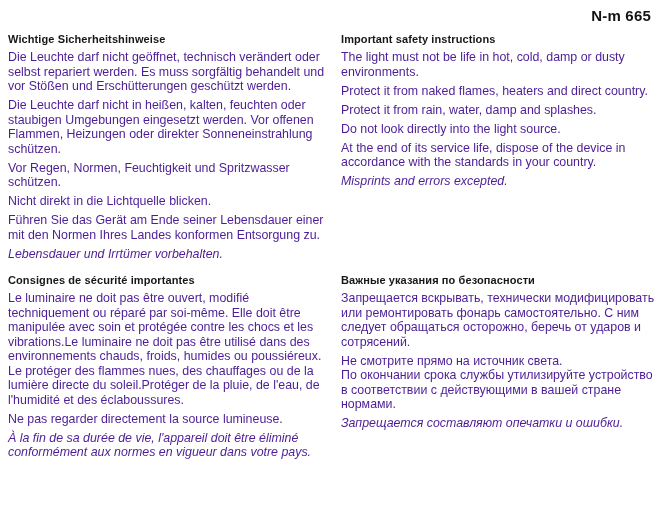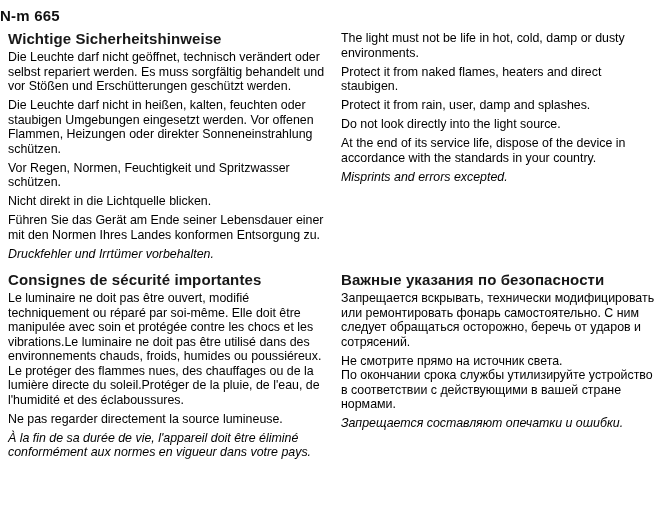--- a/index.html
+++ b/index.html
@@ -7,46 +7,47 @@
     padding: 0;
     background: #ffffff;
   }
   body {
     width: 662px;
     height: 516px;
     overflow: hidden;
     font-family: "Liberation Sans", "DejaVu Sans", sans-serif;
   }
   .model-number {
+    text-align: right;
     padding: 8px 11px 0 0;
     font-size: 15px;
     font-weight: 700;
     letter-spacing: 0.2px;
     color: #121212;
     line-height: 16px;
   }
   .grid {
     display: grid;
     grid-template-columns: 324px 1fr;
     column-gap: 9px;
     row-gap: 11px;
     margin: 7px 6px 0 8px;
   }
   section h2 {
-    font-size: 15px;
+    font-size: 11px;
     font-weight: 700;
     color: #171717;
     margin: 0 0 3px 0;
     line-height: 16px;
     letter-spacing: 0.1px;
   }
   section p {
     font-size: 12.4px;
     line-height: 14.5px;
-    color: #000000;
+    color: #4c1d95;
     margin: 0 0 4.5px 0;
     white-space: pre-line;
   }
   section p:last-child {
     margin-bottom: 0;
     font-style: italic;
   }
 </style>
 </head>
 <body>
@@ -57,27 +58,28 @@
 
   <main class="grid">
 
     <section class="col">
       <h2>Wichtige Sicherheitshinweise</h2>
       <p>Die Leuchte darf nicht geöffnet, technisch verändert oder selbst repariert werden. Es muss sorgfältig behandelt und vor Stößen und Erschütterungen geschützt werden.</p>
       <p>Die Leuchte darf nicht in heißen, kalten, feuchten oder staubigen Umgebungen eingesetzt werden. Vor offenen Flammen, Heizungen oder direkter Sonneneinstrahlung schützen.</p>
       <p>Vor Regen, Normen, Feuchtigkeit und Spritzwasser schützen.</p>
       <p>Nicht direkt in die Lichtquelle blicken.</p>
       <p>Führen Sie das Gerät am Ende seiner Lebensdauer einer mit den Normen Ihres Landes konformen Entsorgung zu.</p>
-      <p>Druckfehler und Irrtümer vorbehalten.</p>
+      <p>Lebensdauer und Irrtümer vorbehalten.</p>
     </section>
 
     <section class="col">
+      <h2>Important safety instructions</h2>
       <p>The light must not be life in hot, cold, damp or dusty environments.</p>
-      <p>Protect it from naked flames, heaters and direct staubigen.</p>
-      <p>Protect it from rain, user, damp and splashes.</p>
+      <p>Protect it from naked flames, heaters and direct country.</p>
+      <p>Protect it from rain, water, damp and splashes.</p>
       <p>Do not look directly into the light source.</p>
       <p>At the end of its service life, dispose of the device in accordance with the standards in your country.</p>
       <p>Misprints and errors excepted.</p>
     </section>
 
     <section class="col">
       <h2>Consignes de sécurité importantes</h2>
       <p>Le luminaire ne doit pas être ouvert, modifié techniquement ou réparé par soi-même. Elle doit être manipulée avec soin et protégée contre les chocs et les vibrations.Le luminaire ne doit pas être utilisé dans des environnements chauds, froids, humides ou poussiéreux. Le protéger des flammes nues, des chauffages ou de la lumière directe du soleil.Protéger de la pluie, de l'eau, de l'humidité et des éclaboussures.</p>
       <p>Ne pas regarder directement la source lumineuse.</p>
       <p>À la fin de sa durée de vie, l'appareil doit être éliminé conformément aux normes en vigueur dans votre pays.</p>

